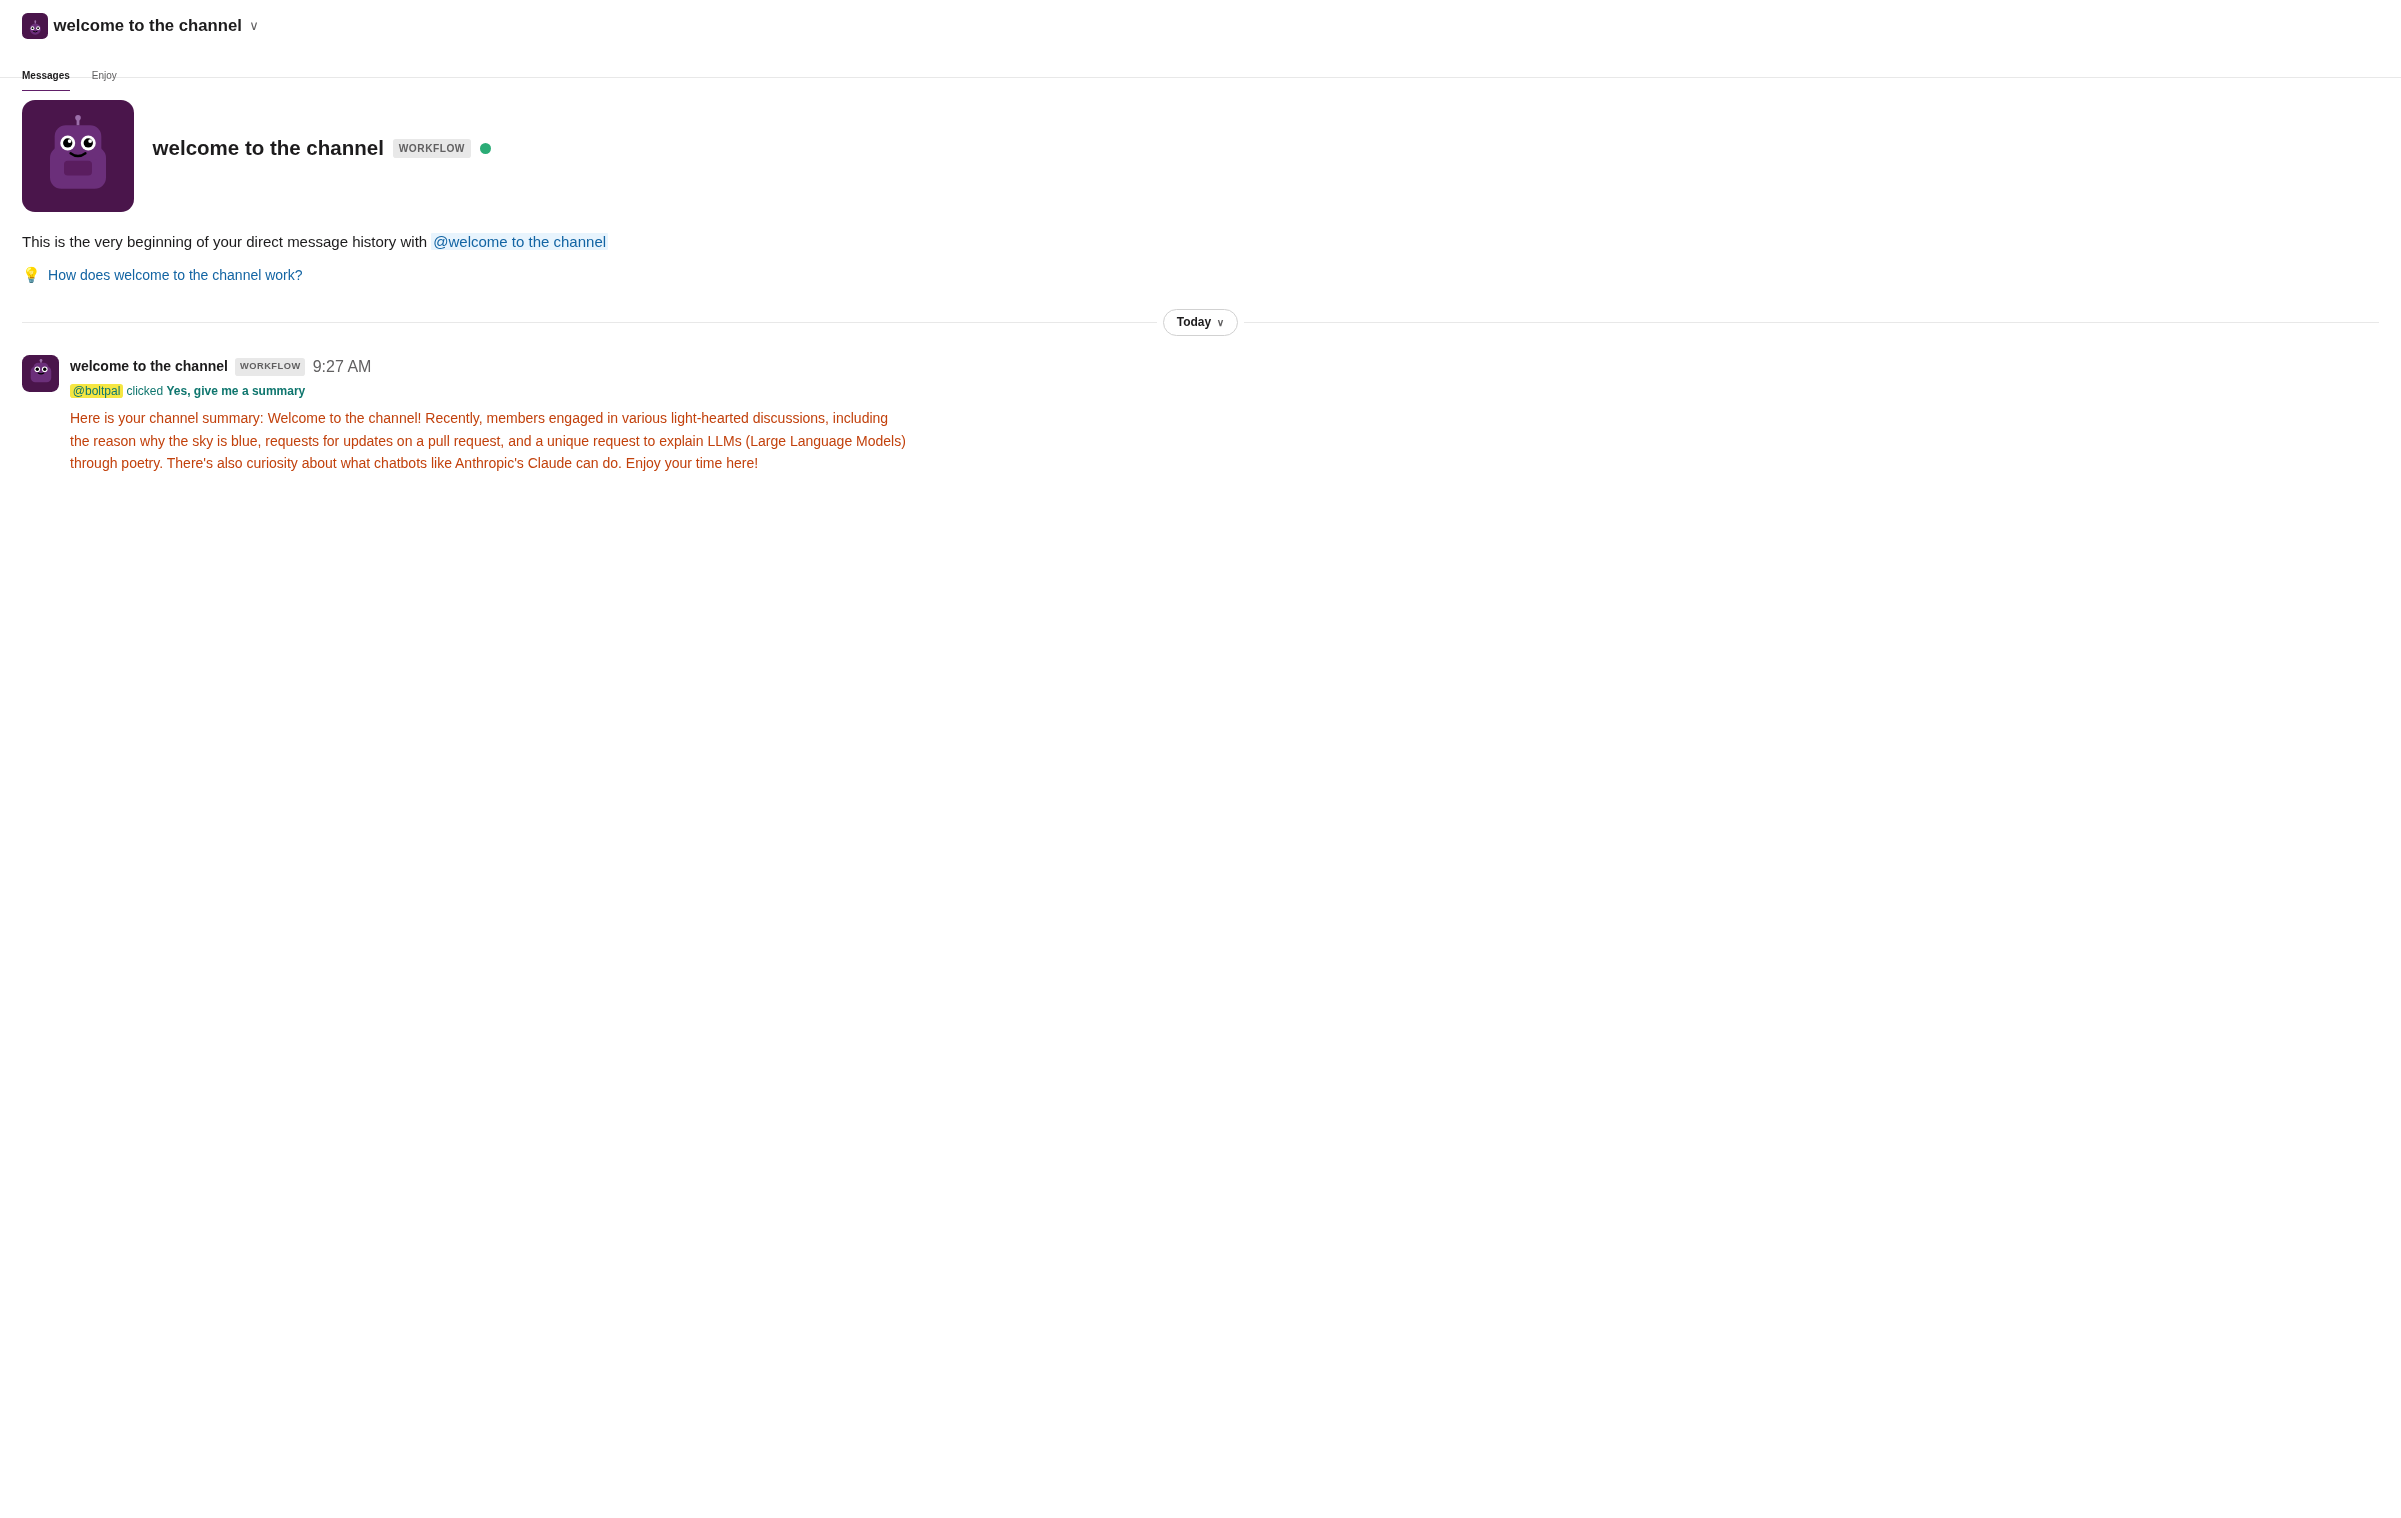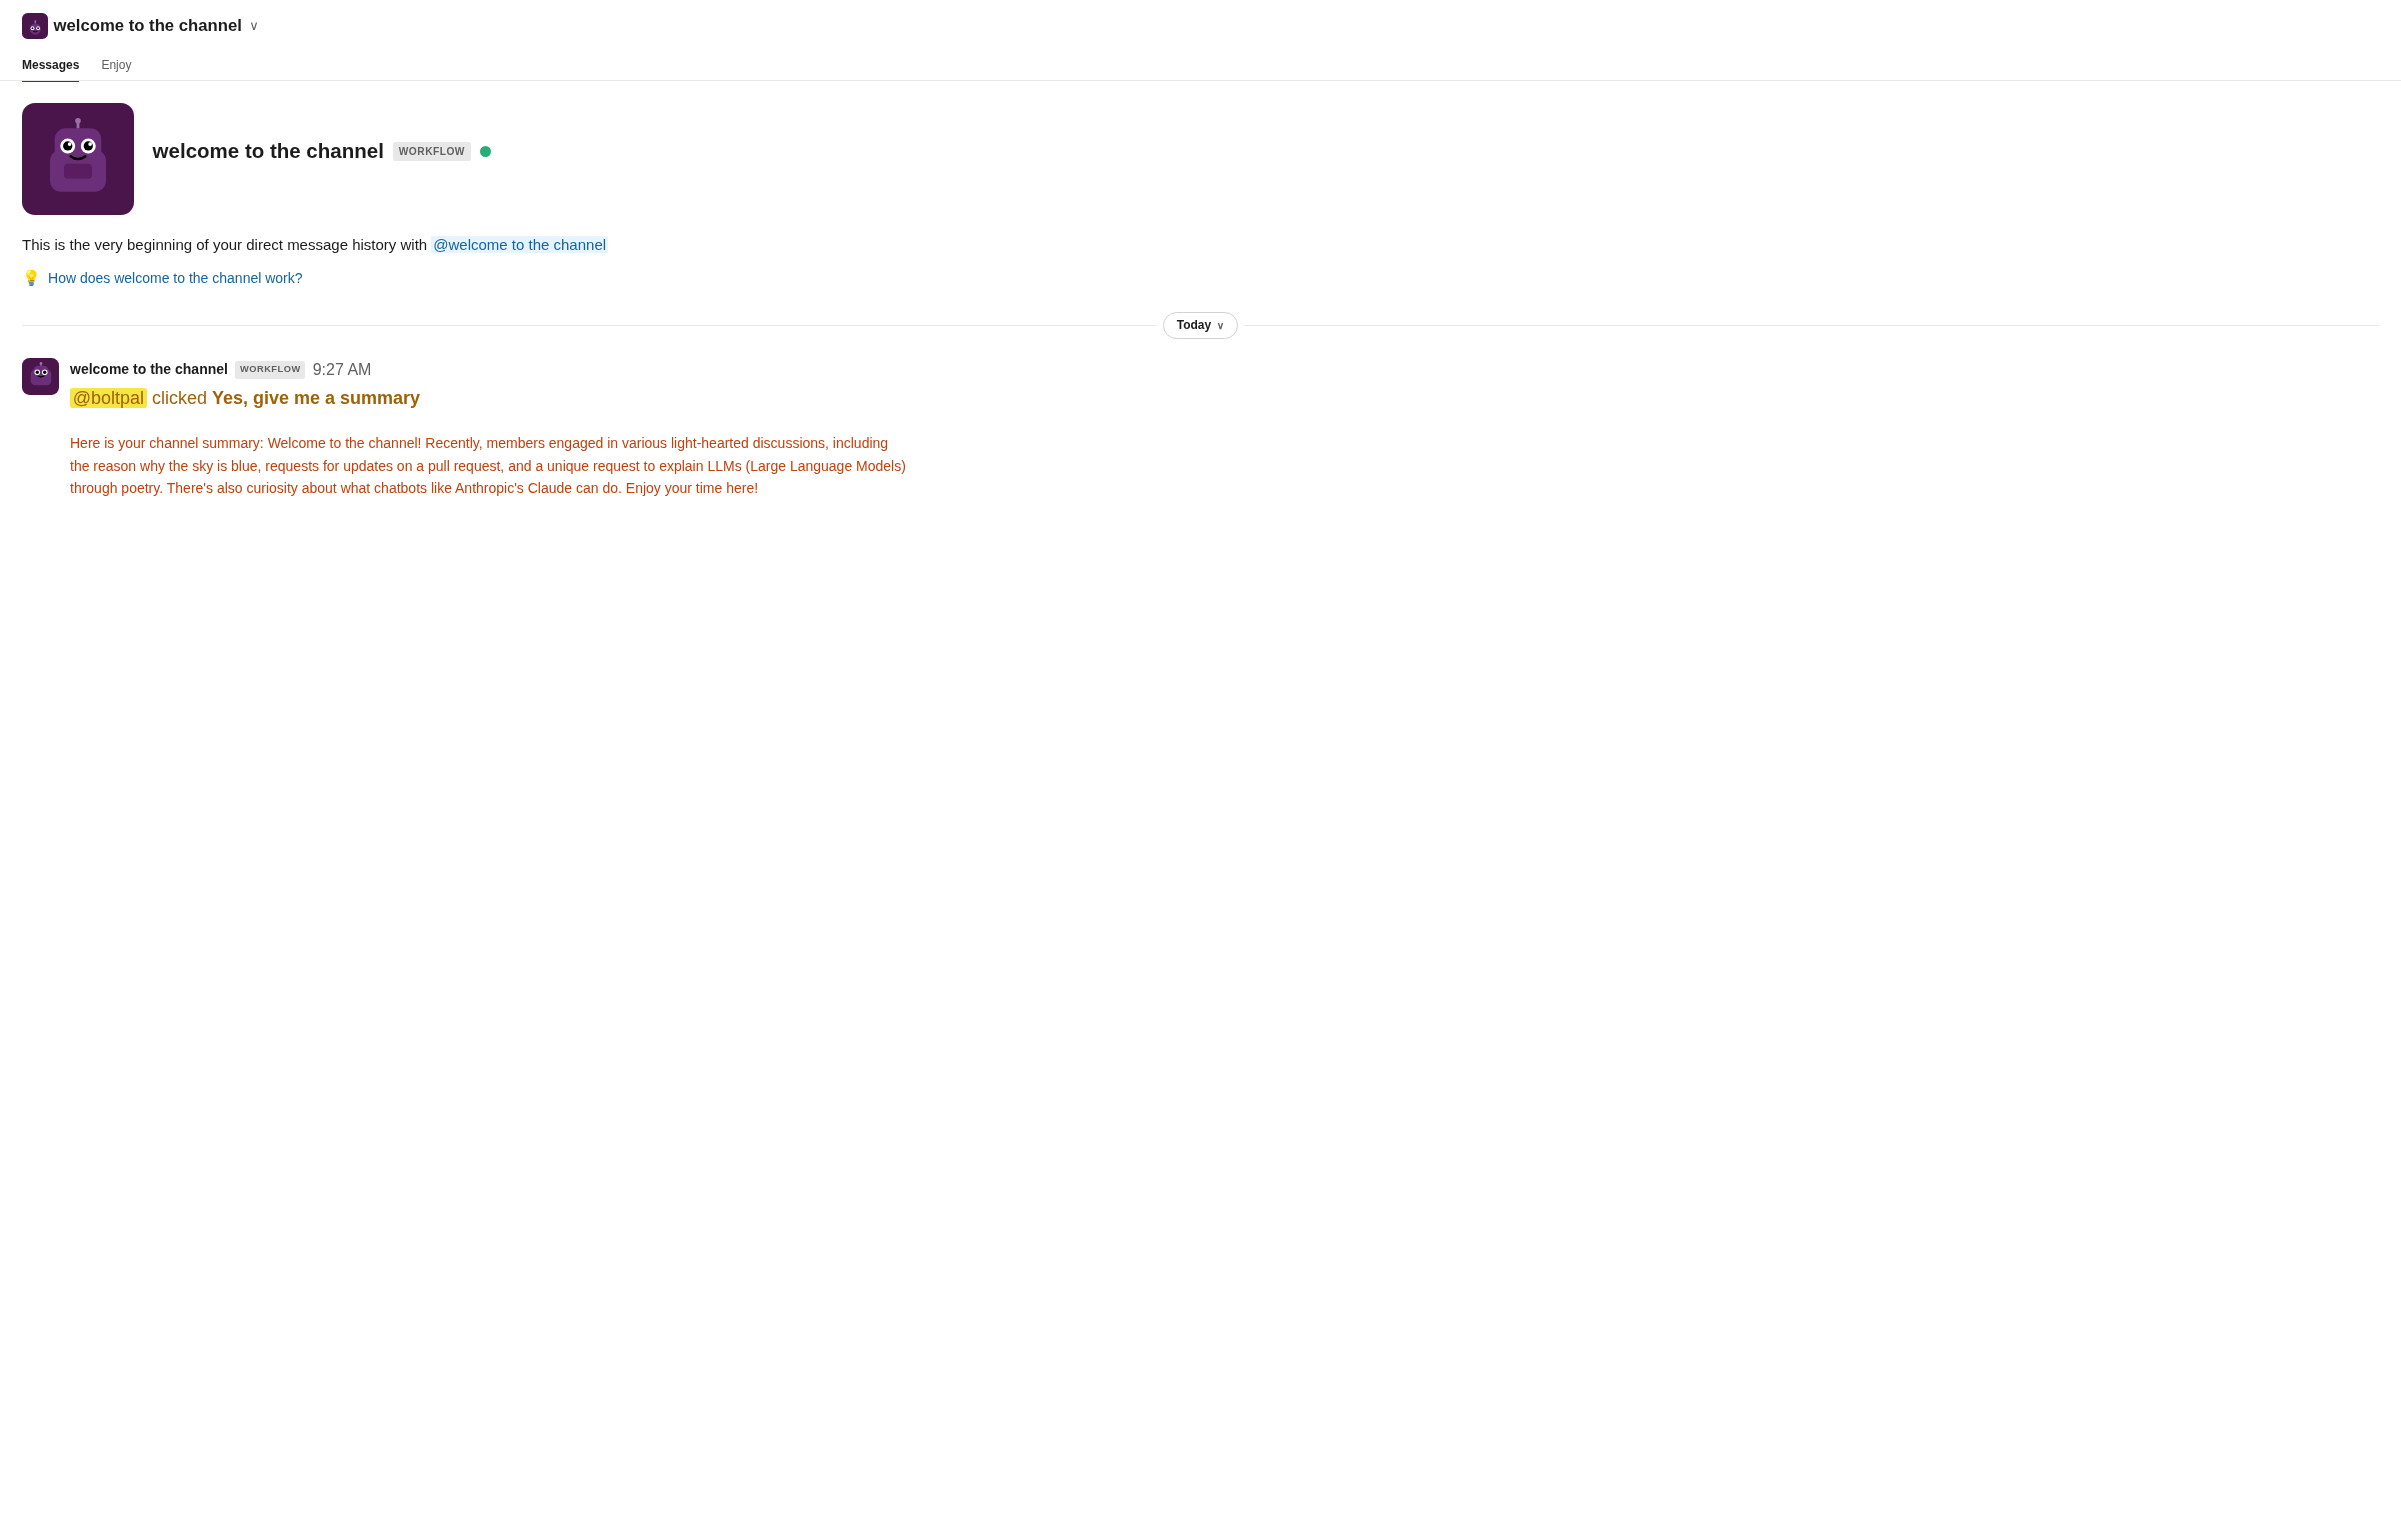--- a/index.html
+++ b/index.html
@@ -47,27 +47,27 @@
     
     .tabs {
       display: flex;
       padding: 0 22px;
       border-bottom: 0.9px solid #e8e8e8;
       margin-top: 7.4px;
     }
     .tab {
       padding: 7.4px 0;
       margin-right: 22px;
-      font-size: 12px;
+      font-size: 10px;
       font-weight: 400;
       color: #616061;
       cursor: pointer;
       border-bottom: 1.9px solid transparent;
       position: relative;
-      top: 2px;
+      top: 14px;
     }
     .tab.active {
       color: #1d1c1d;
       font-weight: 700;
       border-bottom: 1.9px solid #611f69;
     }
 
     
     .main-content {
       padding: 22px 22px 0 22px;
@@ -229,23 +229,23 @@
     }
     .channel-link {
       color: #1264a3;
       cursor: pointer;
     }
     .edited-text {
       color: #616061;
       font-size: 12px;
     }
     .action-text {
-      font-size: 18px;
-      color: #a16207;
-      margin-bottom: 20px;
+      font-size: 12px;
+      color: #0f766e;
+      margin-bottom: 7px;
     }
     .boltpal-mention {
       background: #f5e642;
       border-radius: 2.8px;
       padding: 0 2.8px;
       font-weight: 500;
     }
     .action-bold {
       font-weight: 900;
     }

